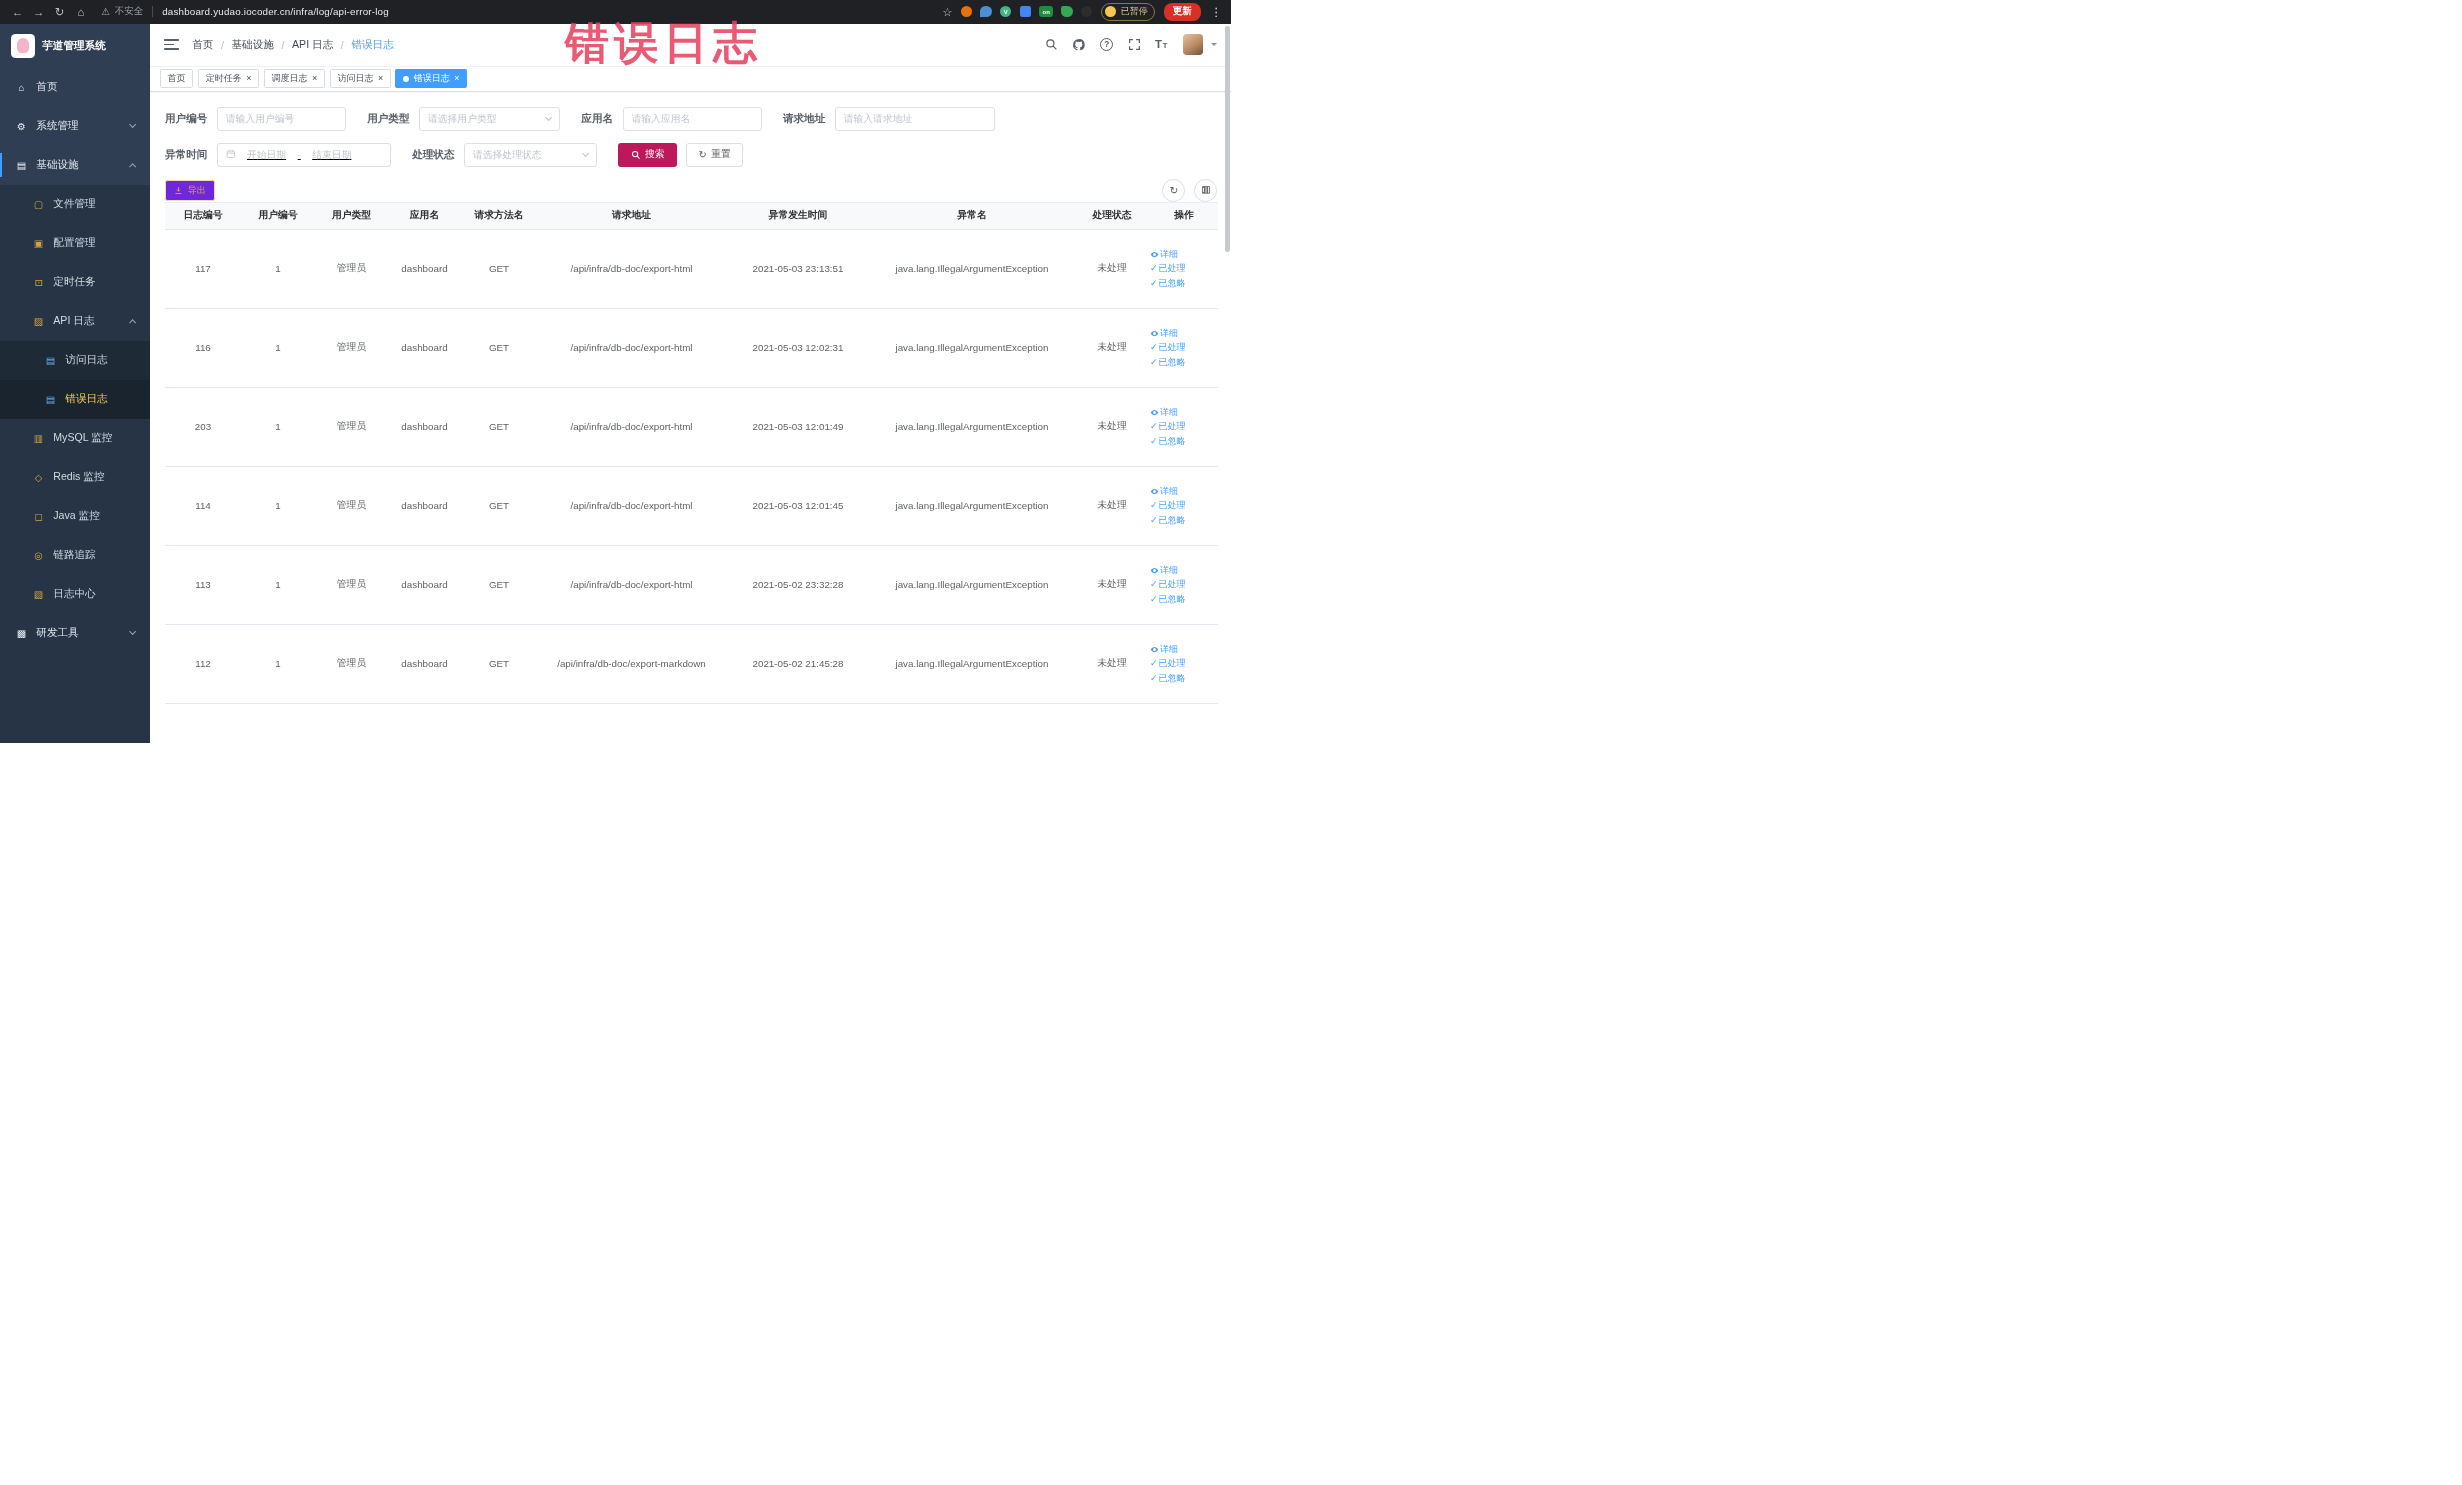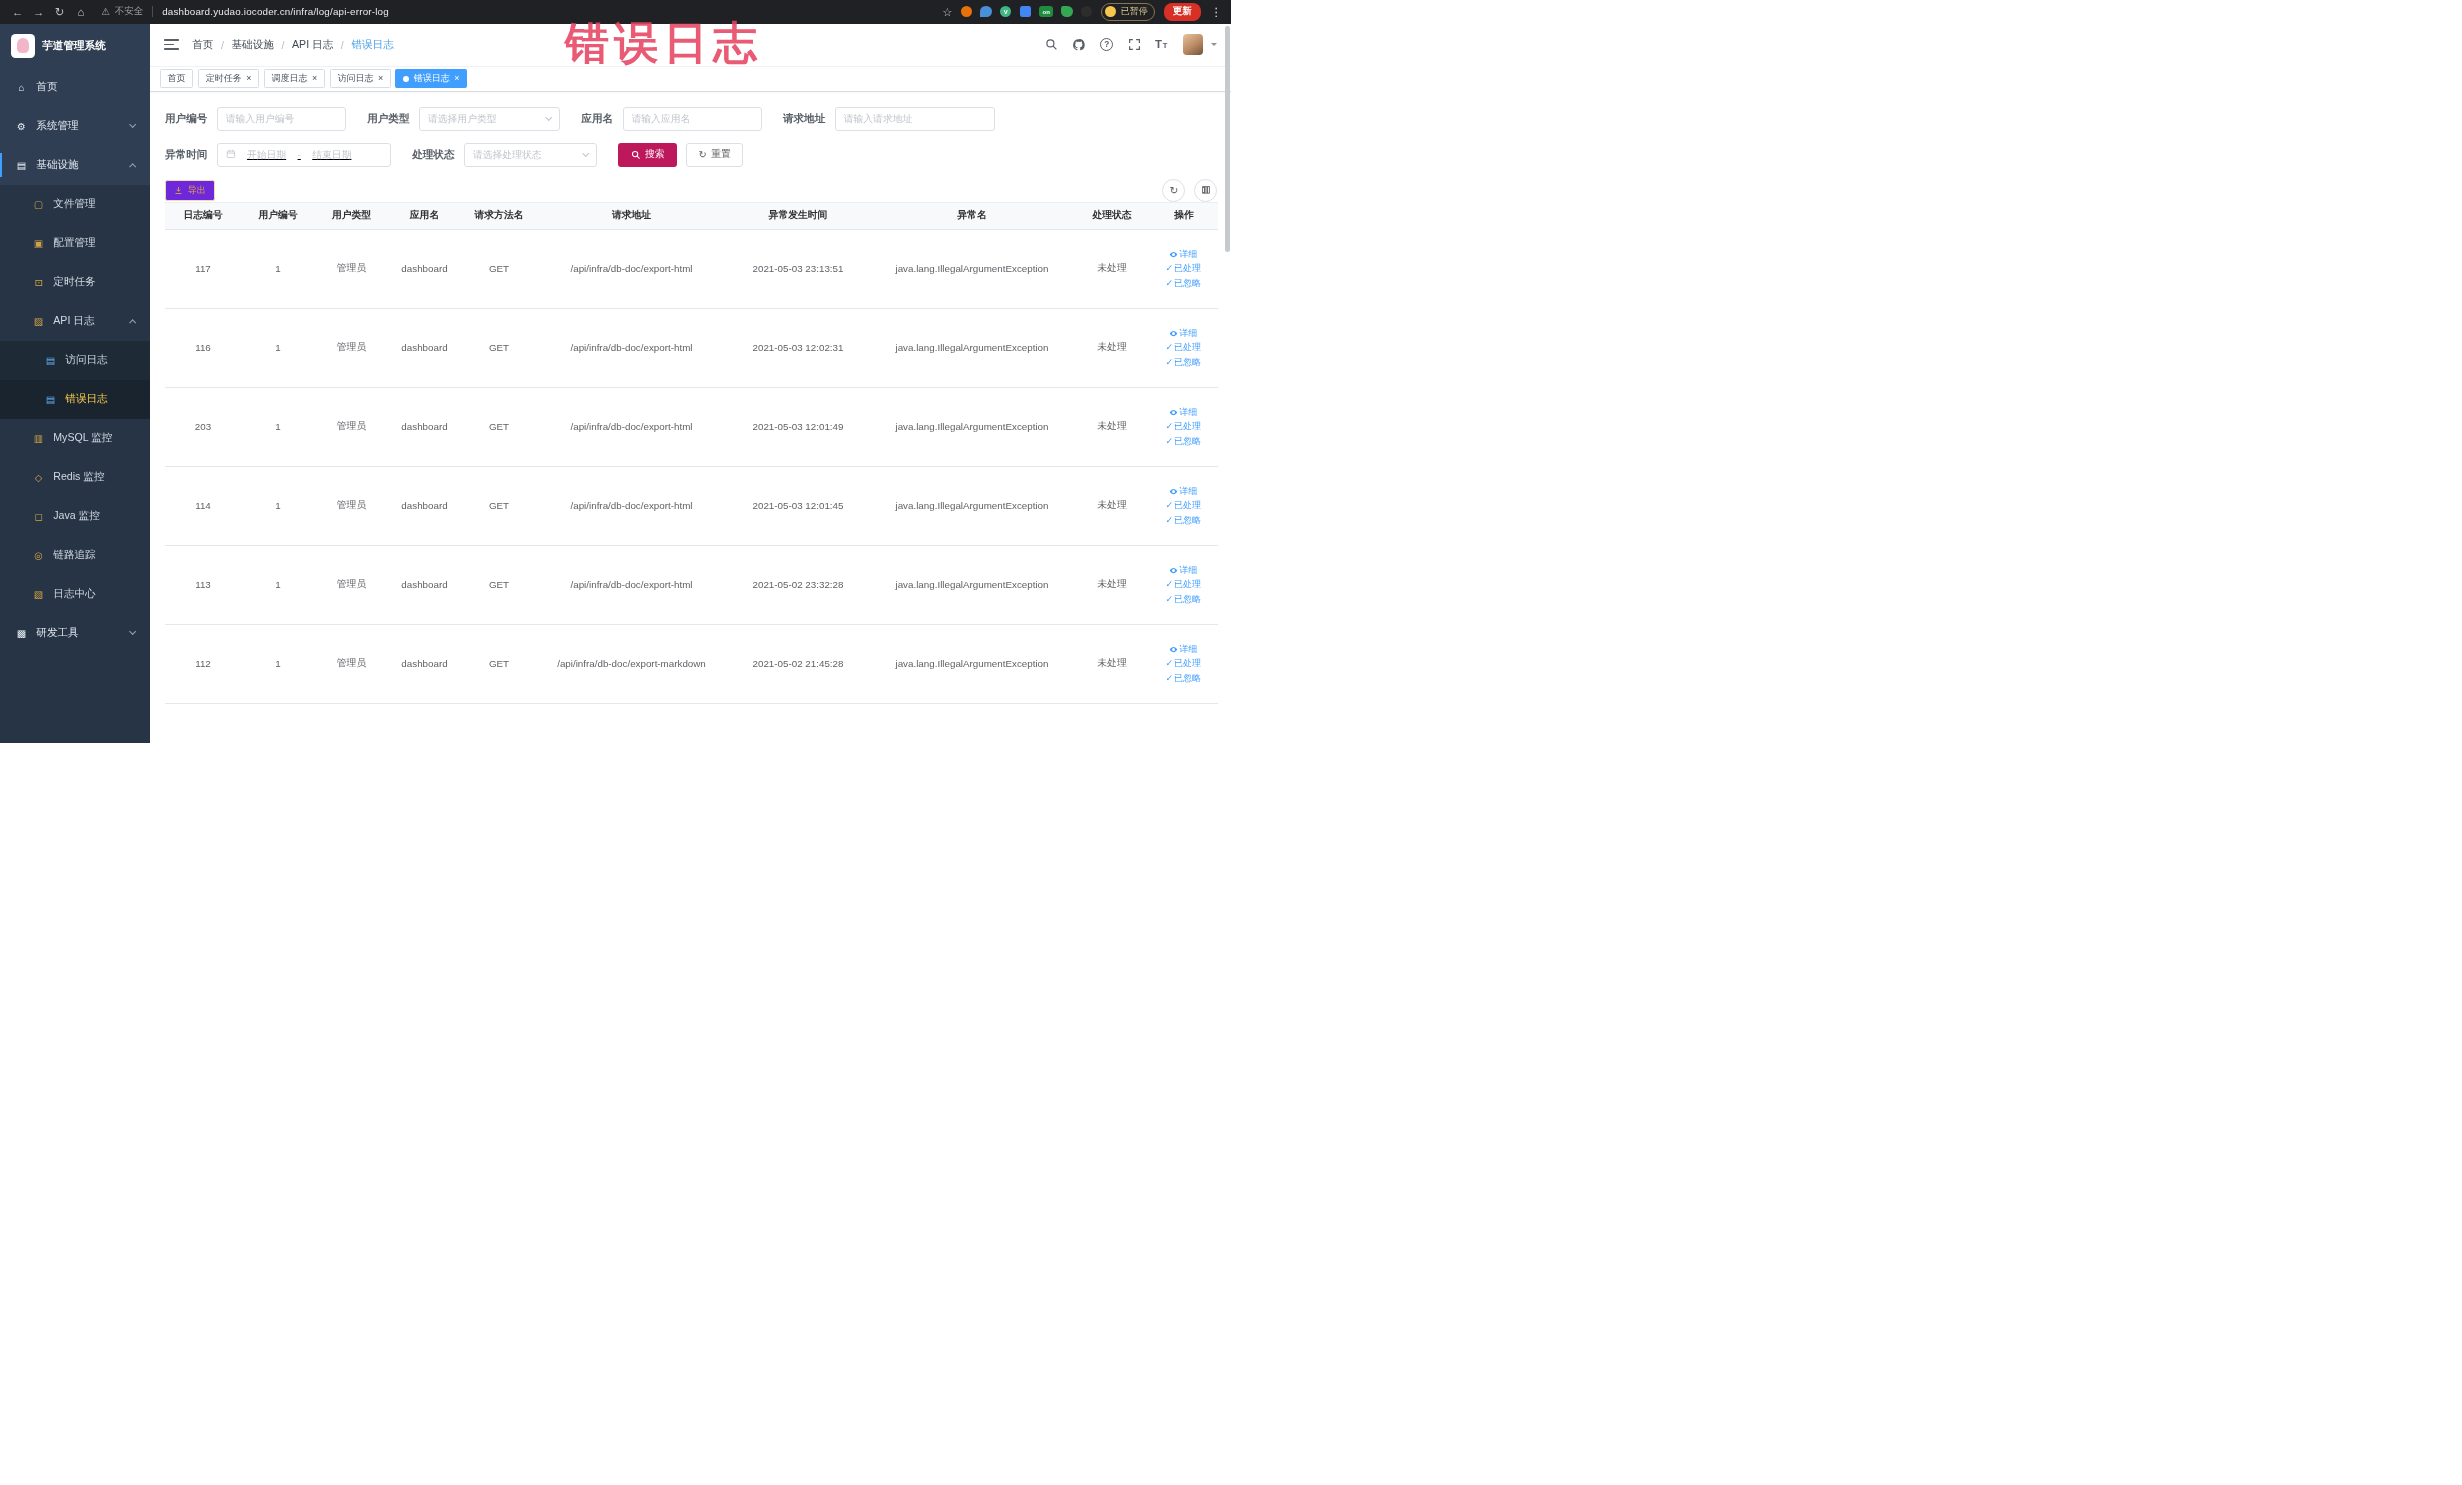--- a/index.html
+++ b/index.html
@@ -90,21 +90,21 @@
 
   .export-row { display:flex; align-items:center; margin-top:6px; }
   .circle-btns { margin-left:auto; display:flex; gap:9px; }
   .circle-btn { width:23px; height:23px; border-radius:50%; border:0.8px solid #dcdfe6; background:#fff; color:#606266; display:flex; align-items:center; justify-content:center; font-size:10.6px; cursor:pointer; }
 
   
   table.grid { width:1052px; border-collapse:collapse; margin-top:0; table-layout:fixed; }
   .grid th { height:27px; background:#f8f9fb; border-top:0.8px solid #ebeef5; border-bottom:0.8px solid #e4e7ed; color:#303133; font-size:9.8px; font-weight:700; text-align:center; }
   .grid td { height:79px; border-bottom:0.8px solid #e4e7ed; color:#606266; font-size:9.8px; text-align:center; overflow:hidden; white-space:nowrap; }
   .grid td.actions { text-align:right; padding-right:1.5px; }
-  .action-link { color:#409eff; font-size:9px; display:flex; justify-content:center; align-items:center; gap:1px; line-height:14.4px; cursor:pointer; text-decoration:none; }
+  .action-link { color:#409eff; font-size:9px; display:flex; justify-content:flex-start; align-items:center; gap:1px; line-height:14.4px; cursor:pointer; text-decoration:none; }
   .eye-icon svg { display:block; }
 
   
   .overlay-title { position:absolute; top:13.6px; left:565px; font-size:44px; font-weight:700; color:#e64561; opacity:.88; letter-spacing:5.3px; z-index:60; pointer-events:none; }
 
   
   .scroll-thumb { position:absolute; right:1.5px; top:26px; width:4.5px; height:226px; border-radius:2.3px; background:#c6c9ce; z-index:70; }
 </style>
 </head>
 <body>

